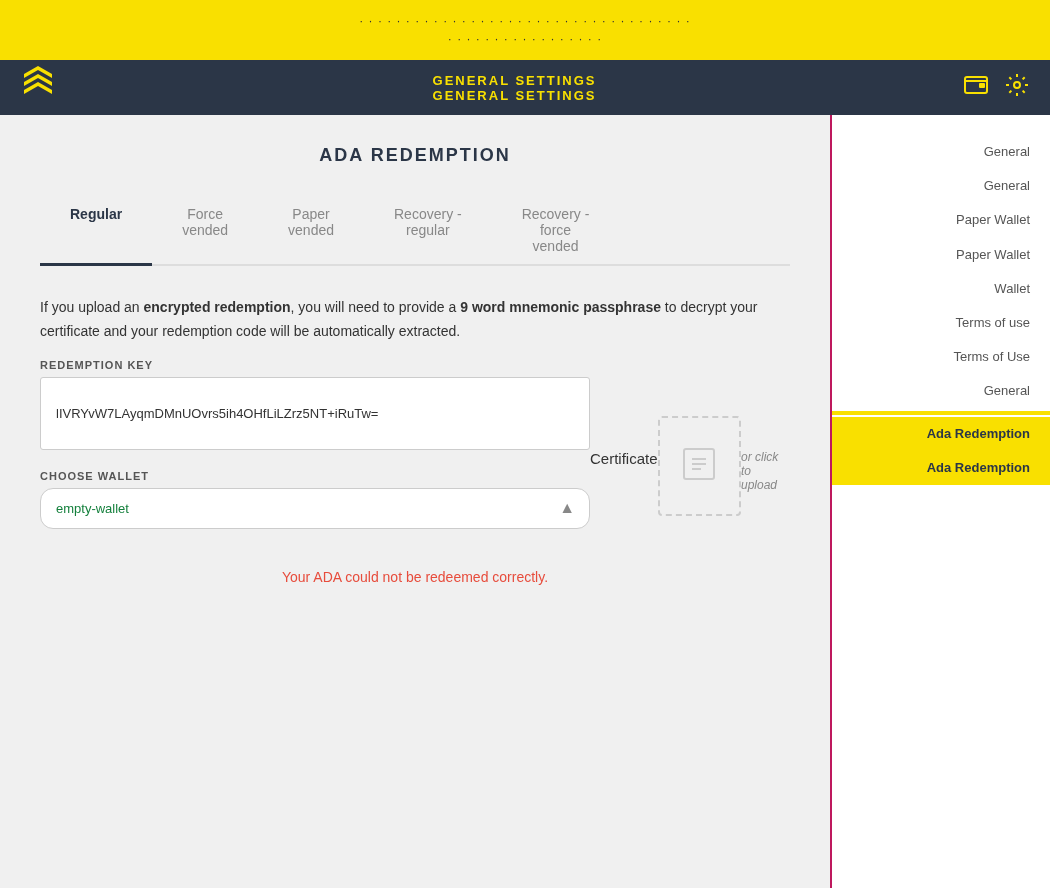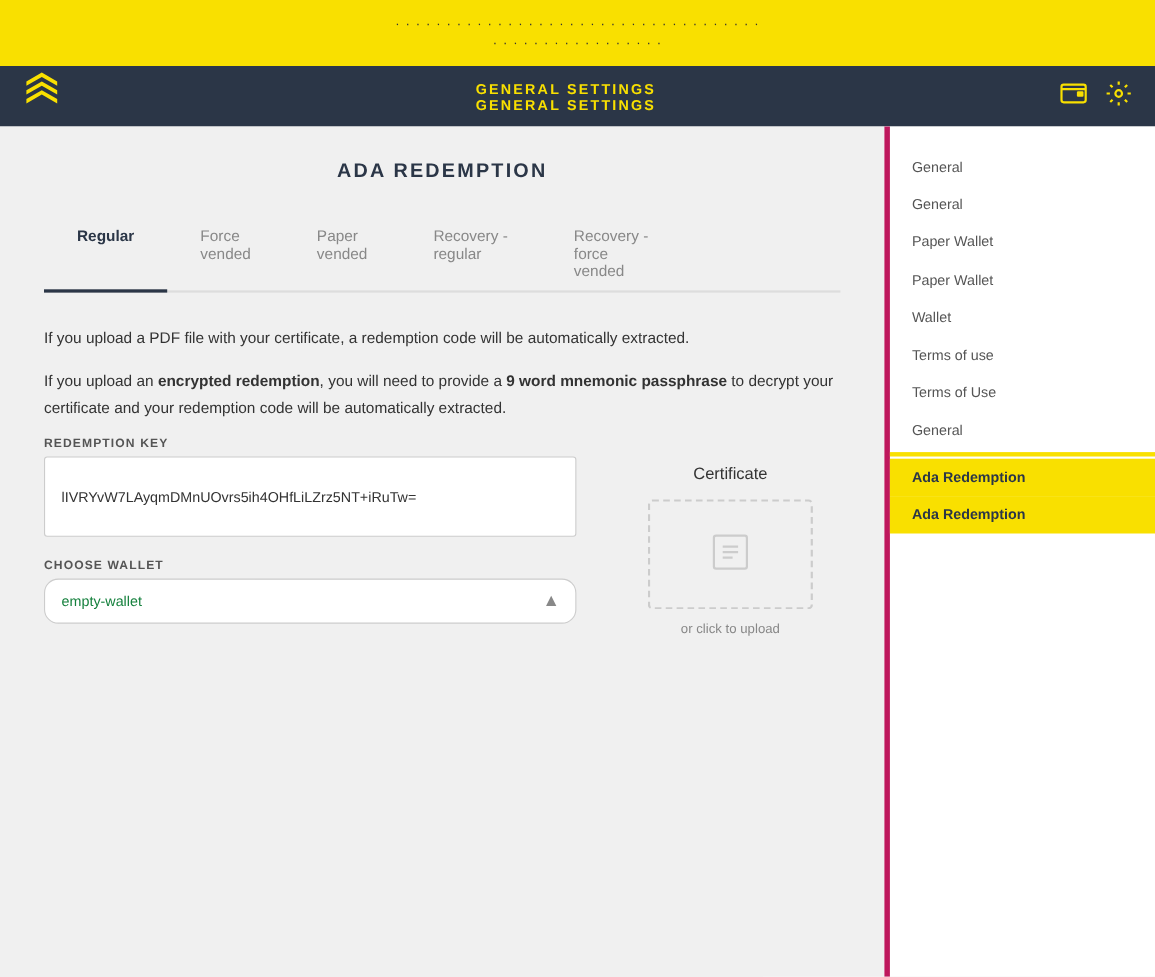--- a/index.html
+++ b/index.html
@@ -85,21 +85,21 @@
     .tabs {
       display: flex;
       border-bottom: 2px solid #ddd;
       margin-bottom: 30px;
     }
     .tab {
       padding: 10px 30px;
       font-size: 14px;
       color: #888;
       cursor: pointer;
-      text-align: left;
+      text-align: center;
       position: relative;
     }
     .tab.active {
       color: #2b3647;
       font-weight: bold;
     }
     .tab.active::after {
       content: '';
       position: absolute;
       bottom: -2px;
@@ -161,29 +161,28 @@
       right: 15px;
       top: 50%;
       transform: translateY(-50%);
       color: #888;
       pointer-events: none;
     }
 
     
     .form-cert-row {
       display: flex;
-      gap: 40px;
     }
     .form-col {
       flex: 1;
     }
     .cert-col {
       width: 200px;
       display: flex;
-      flex-direction: column;
+      flex-direction: row;
       align-items: center;
       padding-top: 25px;
     }
     .cert-label {
       font-size: 15px;
       color: #333;
       margin-bottom: 15px;
       font-weight: normal;
     }
     .cert-upload-area {
@@ -192,39 +191,41 @@
       border: 2px dashed #ccc;
       border-radius: 4px;
       display: flex;
       align-items: center;
       justify-content: center;
       cursor: pointer;
     }
     .upload-text {
       font-size: 12px;
       color: #888;
-      text-align: right;
+      text-align: left;
       margin-top: 10px;
+      font-style: italic;
     }
 
     
     .error-message {
       text-align: center;
       color: #e74c3c;
       font-size: 14px;
       margin-top: 20px;
     }
 
     
     .sidebar {
-      width: 246px;
+      width: 220px;
       background: white;
-      border-left: 5px solid #be185d;
+      border-left: 2px solid #be185d;
       padding: 20px 0;
       position: relative;
+      text-align: right;
     }
     .sidebar-item {
       padding: 8px 20px;
       font-size: 13px;
       color: #555;
       cursor: pointer;
       line-height: 1.4;
     }
     .sidebar-item.active-section {
       background: #f9e000;
@@ -283,21 +284,20 @@
     <div class="tabs">
       <div class="tab active">Regular</div>
       <div class="tab">Force<br>vended</div>
       <div class="tab">Paper<br>vended</div>
       <div class="tab">Recovery -<br>regular</div>
       <div class="tab">Recovery -<br>force<br>vended</div>
     </div>
 
 
 
-    <p class="body-text">If you upload a PDF file with your certificate, a redemption code will be automatically extracted.</p>
 
     <p class="body-text">
       <span>If you upload an </span><strong>encrypted redemption</strong><span>, you will need to provide a </span><strong>9 word mnemonic passphrase</strong><span> to decrypt your certificate and your redemption code will be automatically extracted.</span>
     </p>
 
     <div class="form-cert-row">
       <div class="form-col">
 
         <div class="field-group">
           <div class="field-label">REDEMPTION KEY</div>
@@ -327,20 +327,21 @@
               <line x1="13" y1="15" x2="27" y2="15"></line>
               <line x1="13" y1="20" x2="27" y2="20"></line>
               <line x1="13" y1="25" x2="22" y2="25"></line>
             </svg>
           </span>
         </div>
         <div class="upload-text">or click to upload</div>
       </div>
     </div>
 
+    <div class="error-message">Your ADA could not be redeemed correctly.</div>
 
   </div>
 
   <div class="sidebar">
 
     <div class="sidebar-item">General</div>
     <div class="sidebar-item">General</div>
     <div class="sidebar-item">Paper Wallet</div>
     <div class="sidebar-item">Paper Wallet</div>
     <div class="sidebar-item">Wallet</div>

